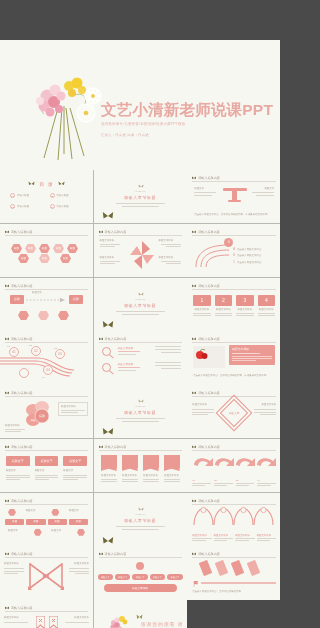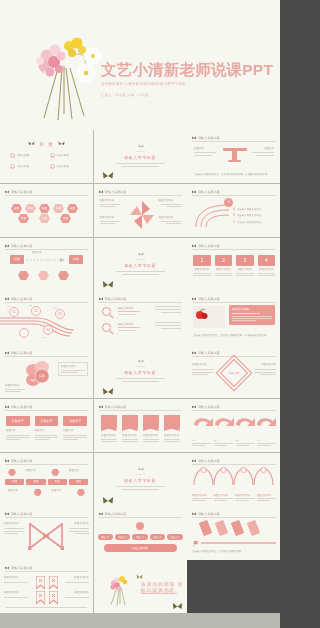--- a/index.html
+++ b/index.html
@@ -3,21 +3,21 @@
 <meta charset="utf-8">
 <style>
   * { margin:0; padding:0; box-sizing:border-box; }
   html,body { width:280px; height:628px; }
   body {
     font-family:"Liberation Sans", sans-serif;
     background:#4a4a4a;
     overflow:hidden;
     position:relative;
   }
-  .page { width:280px; height:470px; position:relative; background:#4a4a4a; }
+  .page { width:280px; height:470px; position:relative; background:#4a4a4a;margin-top:40px; }
 
   
   .hero {
     position:absolute; left:0; top:0; width:280px; height:130px;
     background:#f7f7f2; overflow:hidden;
   }
   .hero-bouquet { position:absolute; left:14px; top:26px; width:100px; height:98px; }
   .hero-text { position:absolute; left:101px; top:62px; width:172px; }
   .hero-title {
     font-size:15.5px; font-weight:700; color:#e8a9a2; letter-spacing:.2px;

